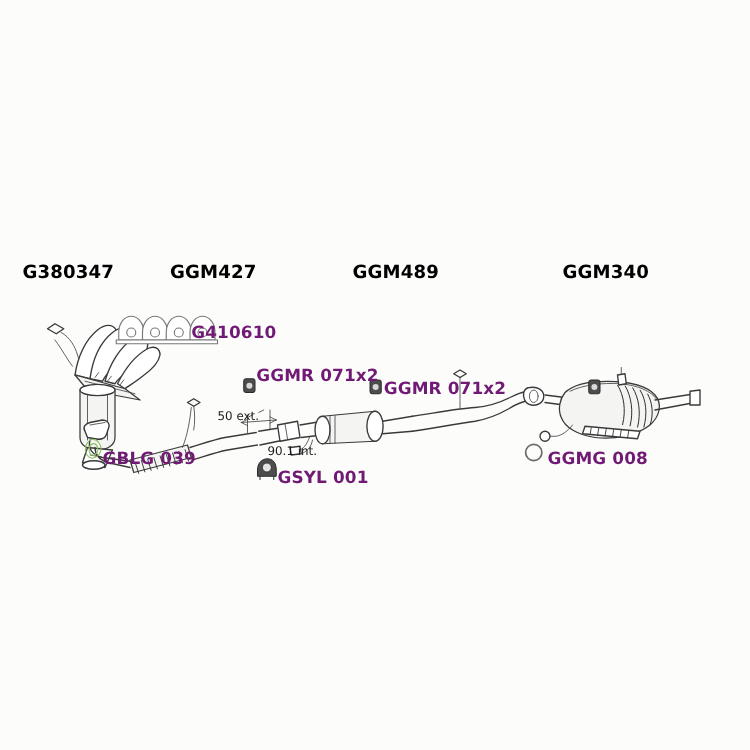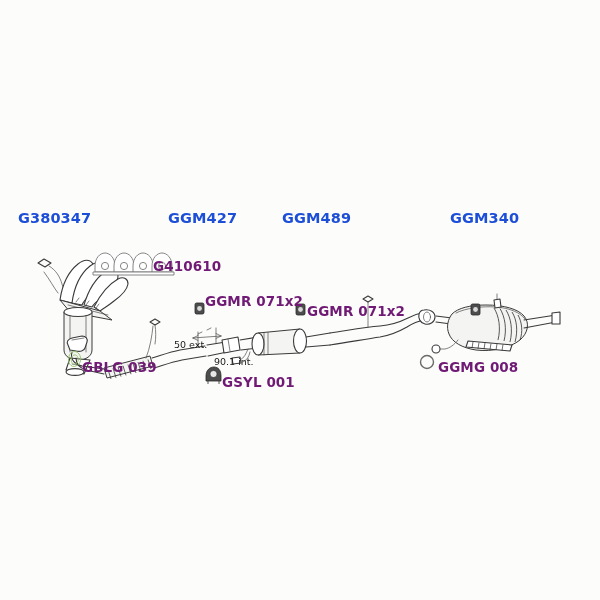--- a/index.html
+++ b/index.html
@@ -21,21 +21,21 @@
     left: 0;
     top: 0;
     width: 600px;
     height: 600px;
   }
   .hdr-label {
     position: absolute;
     font-family: "DejaVu Sans", sans-serif;
     font-size: 14.5px;
     font-weight: bold;
-    color: #1d4ed8;
+    color: #000000;
     letter-spacing: 0.1px;
     white-space: nowrap;
   }
   .part-label {
     position: absolute;
     font-family: "DejaVu Sans", sans-serif;
     font-size: 13.5px;
     font-weight: bold;
     color: #701a75;
     letter-spacing: 0.1px;
@@ -238,27 +238,27 @@
       <circle fill="#e6e6e6" stroke="#2a2a2a" stroke-width="0.7" cx="213.5" cy="374" r="3.6"></circle>
       <path stroke="#2a2a2a" stroke-width="0.8" fill="none" d="M208,381 L208,384 M219,381 L219,384"></path>
     </g>
 
     <g>
       <circle fill="none" stroke="#6a6a6a" stroke-width="1.4" cx="427" cy="362" r="6.5"></circle>
     </g>
   </svg>
 
   <div class="hdr-label" style="left:18px; top:210px;">G380347</div>
-  <div class="hdr-label" style="left:168px; top:210px;">GGM427</div>
+  <div class="hdr-label" style="left:136px; top:210px;">GGM427</div>
   <div class="hdr-label" style="left:282px; top:210px;">GGM489</div>
   <div class="hdr-label" style="left:450px; top:210px;">GGM340</div>
 
   <div class="part-label" style="left:153px; top:258px;">G410610</div>
   <div class="part-label" style="left:205px; top:293px;">GGMR 071x2</div>
   <div class="part-label" style="left:307px; top:303px;">GGMR 071x2</div>
   <div class="part-label" style="left:82px; top:359px;">GBLG 039</div>
   <div class="part-label" style="left:222px; top:374px;">GSYL 001</div>
   <div class="part-label" style="left:438px; top:359px;">GGMG 008</div>
 
-  <div class="dim-label" style="left:174px; top:339px;">50 ext.</div>
+  <div class="dim-label" style="left:174px; top:328px;">50 ext.</div>
   <div class="dim-label" style="left:214px; top:356px;">90.1 int.</div>
 
 </div>
 
 </body></html>

